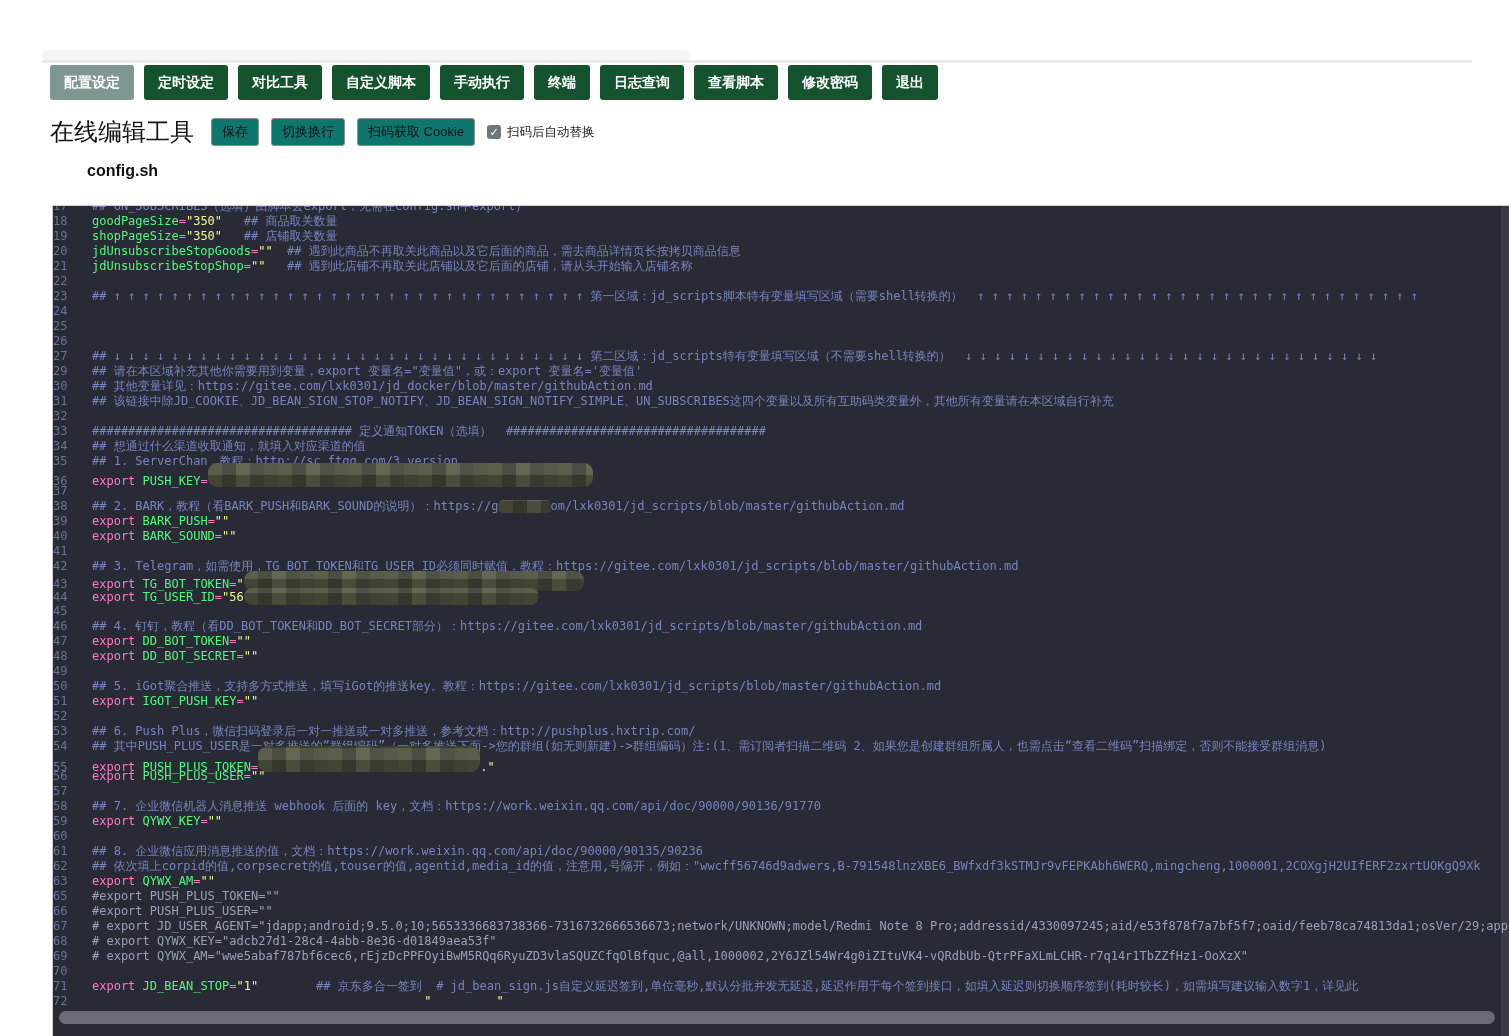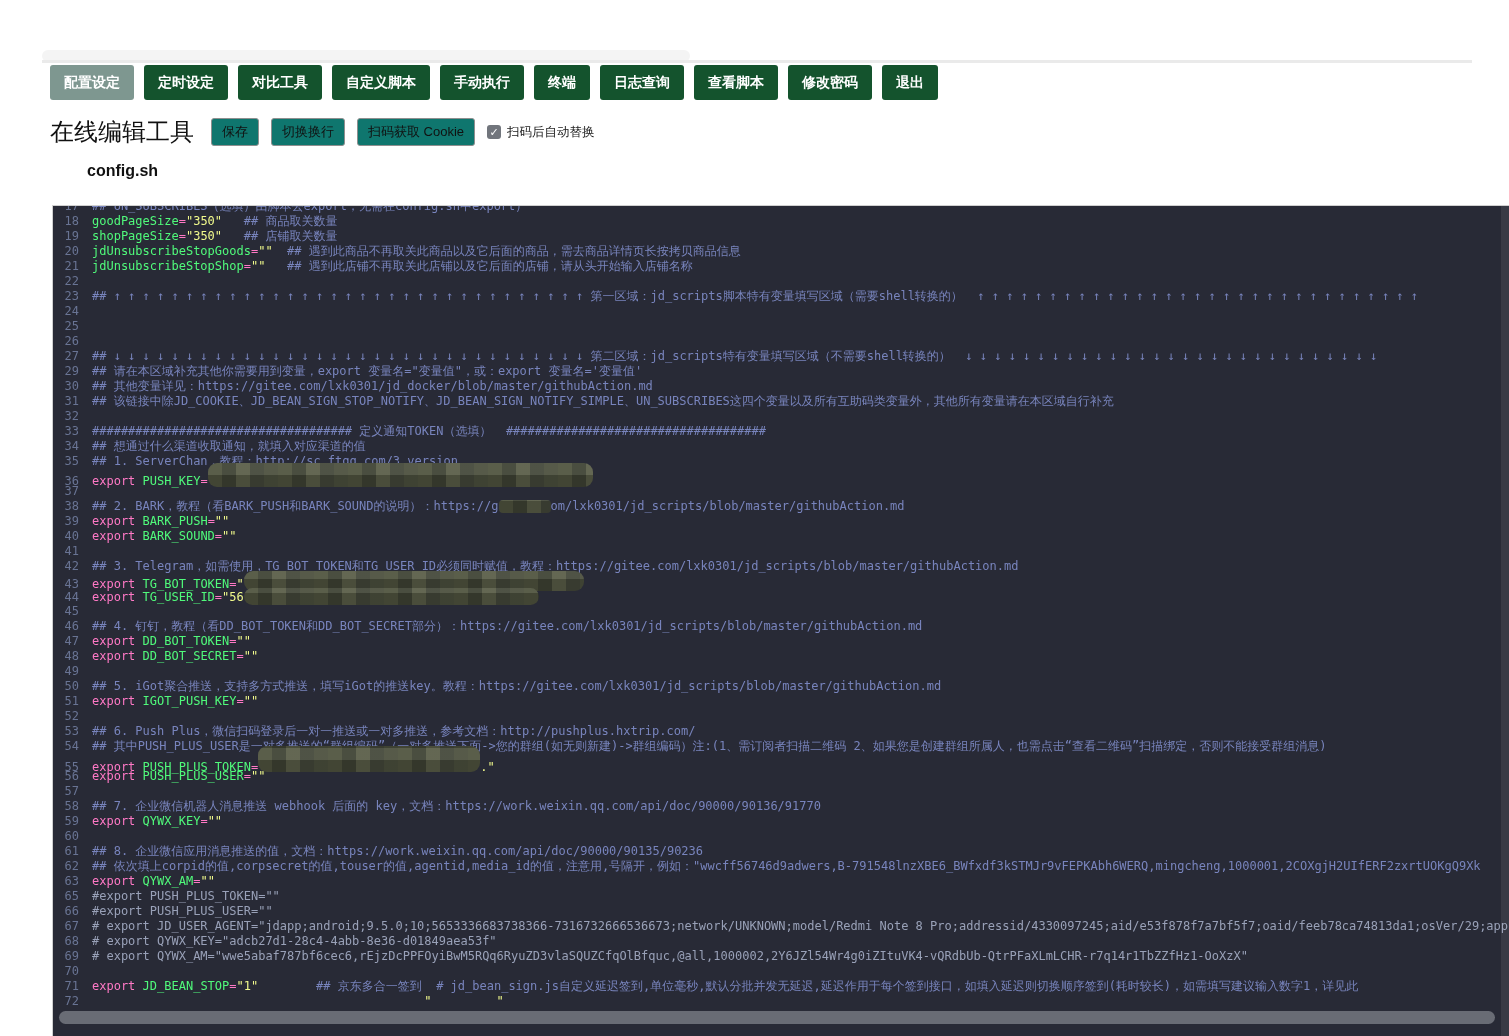--- a/index.html
+++ b/index.html
@@ -30,21 +30,21 @@
   .chk-label{font-size:12.5px;color:#222;white-space:nowrap;text-align:center;}
 
   .file-name{position:absolute;left:50px;top:162px;font-size:16px;font-weight:700;color:#111;margin-left:37px;}
 
   
   .editor{position:absolute;left:52px;top:205px;right:0;bottom:0;background:#282a36;
           border-left:1px solid #d0d0d0;border-top:1px solid #d0d0d0;overflow:hidden;}
   .code-scroll{position:absolute;left:0;top:-7px;right:0;}
   .cm-line{height:15px;line-height:15px;white-space:pre;
            font-family:"DejaVu Sans Mono",monospace;font-size:12px;}
-  .ln{display:inline-block;width:26px;text-align:right;margin-right:13px;color:#697494;}
+  .ln{display:inline-block;width:26px;text-align:left;margin-right:13px;color:#697494;}
   .tk-c{color:#7884bd;}
   .tk-g{color:#99a1b8;}
   .tk-k{color:#ff79c6;}
   .tk-o{color:#ff79c6;}
   .tk-v{color:#50fa7b;}
   .tk-s{color:#f1fa8c;}
   .tk-p{color:#f8f8f2;}
   .redact{display:inline-block;position:relative;z-index:3;vertical-align:middle;
           border-radius:9px;
           background-image:

